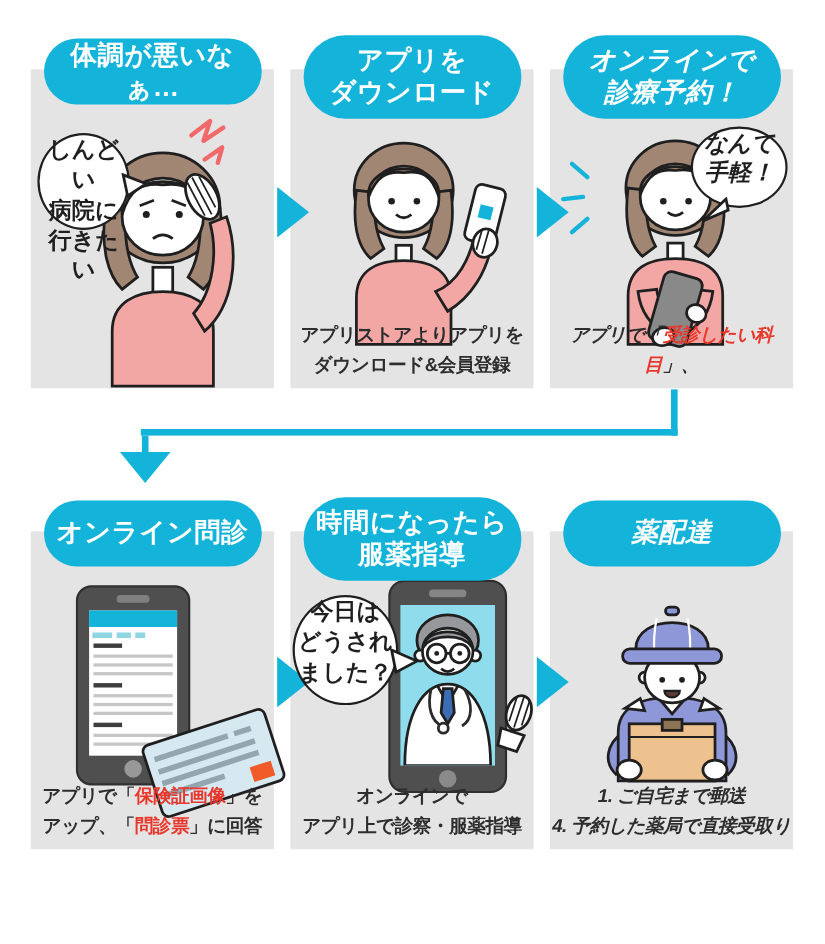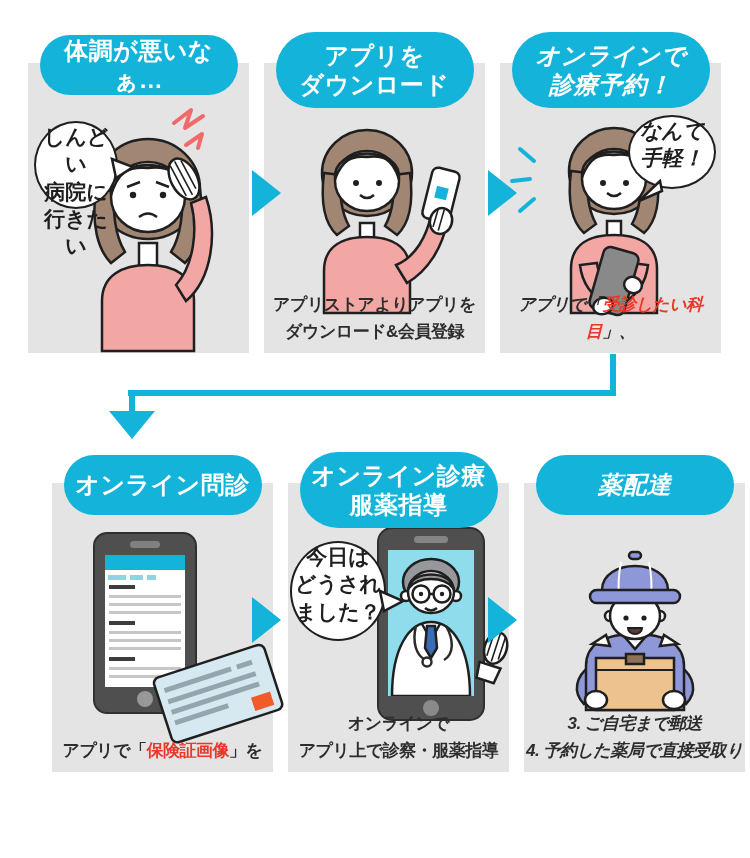--- a/index.html
+++ b/index.html
@@ -4,21 +4,21 @@
 <style>
   :root{
     --cyan:#14b3da; --red:#e8382b; --panel:#e4e4e4; --ink:#1f1f1f;
     --pink:#f2a7a5; --hair:#a18674; --purple:#8e97d8;
   }
   html,body{margin:0;padding:0;background:#fff;}
   body{font-family:"Liberation Sans","DejaVu Sans",sans-serif;}
   #stage{position:relative;width:750px;height:858px;background:#fff;overflow:hidden;}
   .panel{position:absolute;width:221px;background:var(--panel);}
   .row1{top:63px;height:290px;}
-  .row2{top:483px;height:289px;margin-left:24px;}
+  .row2{top:483px;height:289px;}
   .p1{left:28px;} .p2{left:264px;} .p3{left:500px;font-style:italic;}
   .badge{position:absolute;left:50%;transform:translateX(-50%);width:198px;
     background:var(--cyan);color:#fff;font-weight:700;font-size:24px;line-height:1.22;
     text-align:center;border-radius:42px;display:flex;flex-direction:column;
     align-items:center;justify-content:center;letter-spacing:0.5px;z-index:5;}
   .badge.one{height:60px;top:-28px;}
   .badge.two{height:76px;top:-31px;}
   .caption{position:absolute;left:-6px;right:-6px;bottom:8px;text-align:center;
     font-size:17px;font-weight:700;color:#2d2d2d;line-height:1.55;letter-spacing:-0.5px;z-index:4;}
   .caption .red{color:var(--red);}
@@ -196,26 +196,27 @@
             <rect x="192" y="140" width="16" height="5"></rect>
             <rect x="116" y="152" width="92" height="5"></rect>
             <rect x="116" y="163" width="92" height="5"></rect>
             <rect x="116" y="174" width="56" height="5"></rect>
           </g>
         <rect x="196" y="176" width="20" height="14" fill="#f15a29"></rect>
       </g>
     </svg>
     <div class="caption">
       <div><span>アプリで「</span><span class="red">保険証画像</span><span>」を</span></div>
+      <div><span>アップ、「</span><span class="red">問診票</span><span>」に回答</span></div>
     </div>
   </div>
 
   <div class="panel row2 p2">
     <div class="badge two">
-      <div>オンライン診療</div>
+      <div>時間になったら</div>
       <div>服薬指導</div>
     </div>
     <svg class="illus" style="top:45px" width="221" height="212" viewBox="0 0 221 212">
       <defs>
           <clipPath id="scr5">
             <rect x="100" y="22" width="86" height="146"></rect>
           </clipPath>
         </defs>
       <rect x="90" y="0" width="106" height="192" rx="14" fill="#4f4f4f" stroke="#2f2f2f" stroke-width="2"></rect>
       <rect x="126" y="8" width="34" height="7" rx="3.5" fill="#858585"></rect>
@@ -284,21 +285,21 @@
       <path d="M104,90 A7,6 0 0 0 118,90 Z" fill="#5c3b36" stroke="#1f1f1f" stroke-width="2"></path>
       <g>
         <rect x="72" y="120" width="78" height="52" fill="#eec28e" class="ln"></rect>
         <path d="M72,132 L150,132" stroke="#1f1f1f" stroke-width="2"></path>
         <rect x="102" y="116" width="18" height="10" fill="#8d7355" class="ln"></rect>
       </g>
       <ellipse cx="72" cy="162" rx="11" ry="9" fill="#fff" class="ln"></ellipse>
       <ellipse cx="150" cy="162" rx="11" ry="9" fill="#fff" class="ln"></ellipse>
     </svg>
     <div class="caption">
-      <div><span>3. ご自宅まで郵送</span></div>
+      <div><span>1. ご自宅まで郵送</span></div>
       <div><span>4. 予約した薬局で直接受取り</span></div>
     </div>
   </div>
 
   <div class="arrow-right" style="left:252px;top:597px"></div>
   <div class="arrow-right" style="left:488px;top:597px"></div>
 
 </div>
 
 </body></html>

